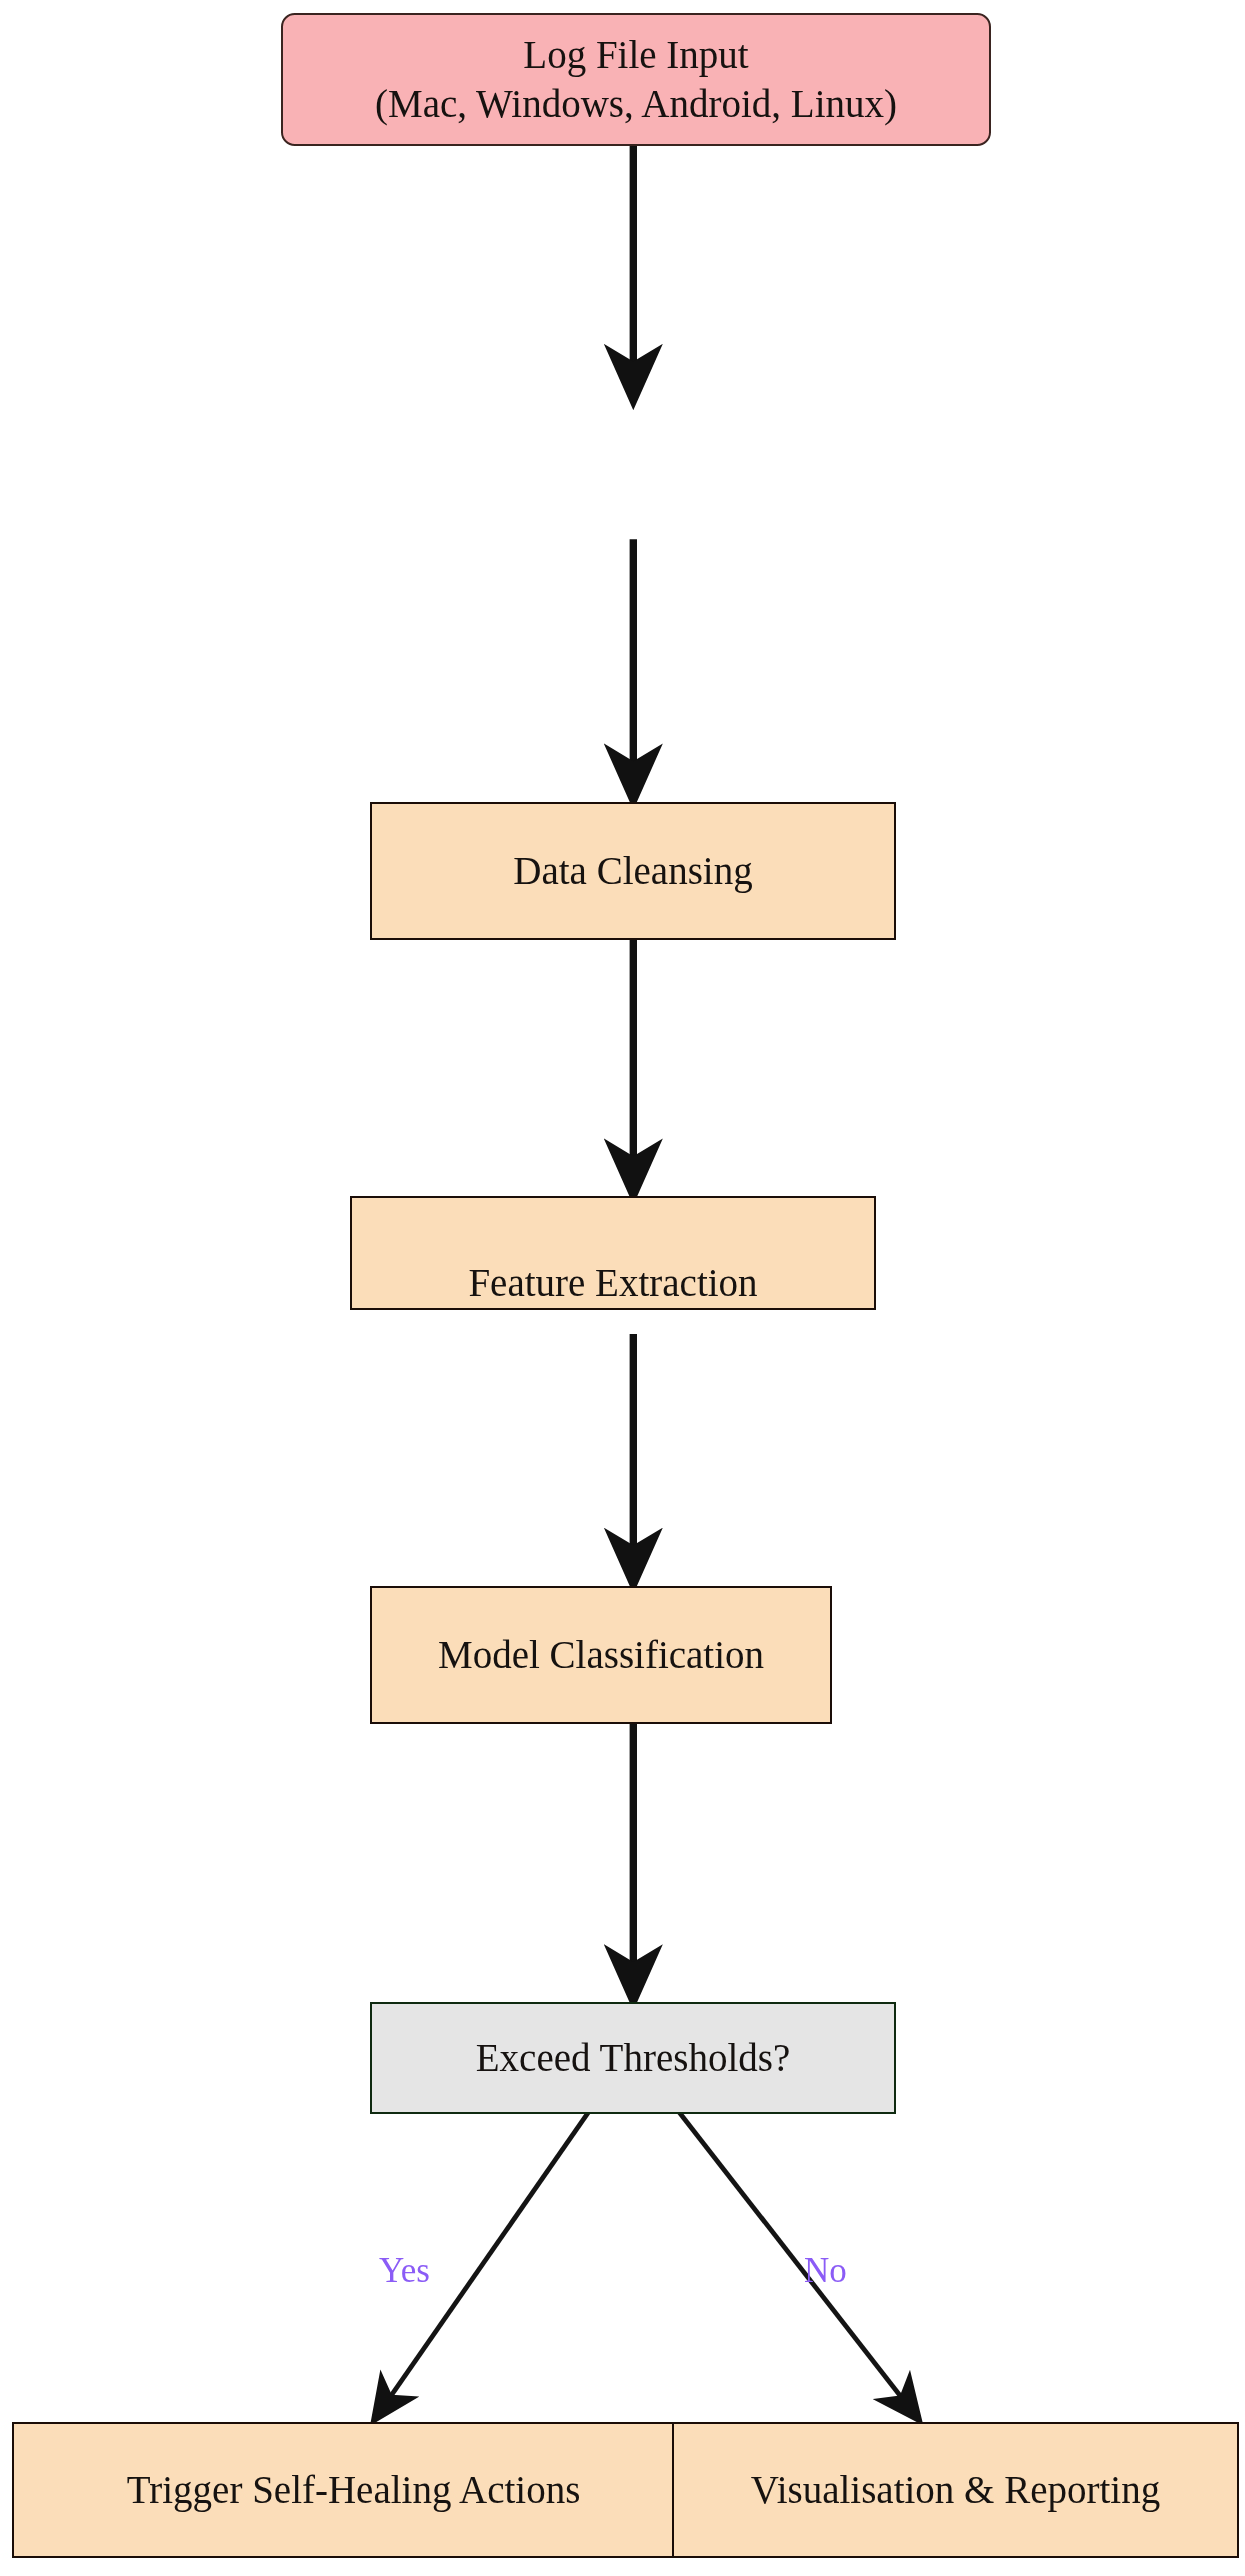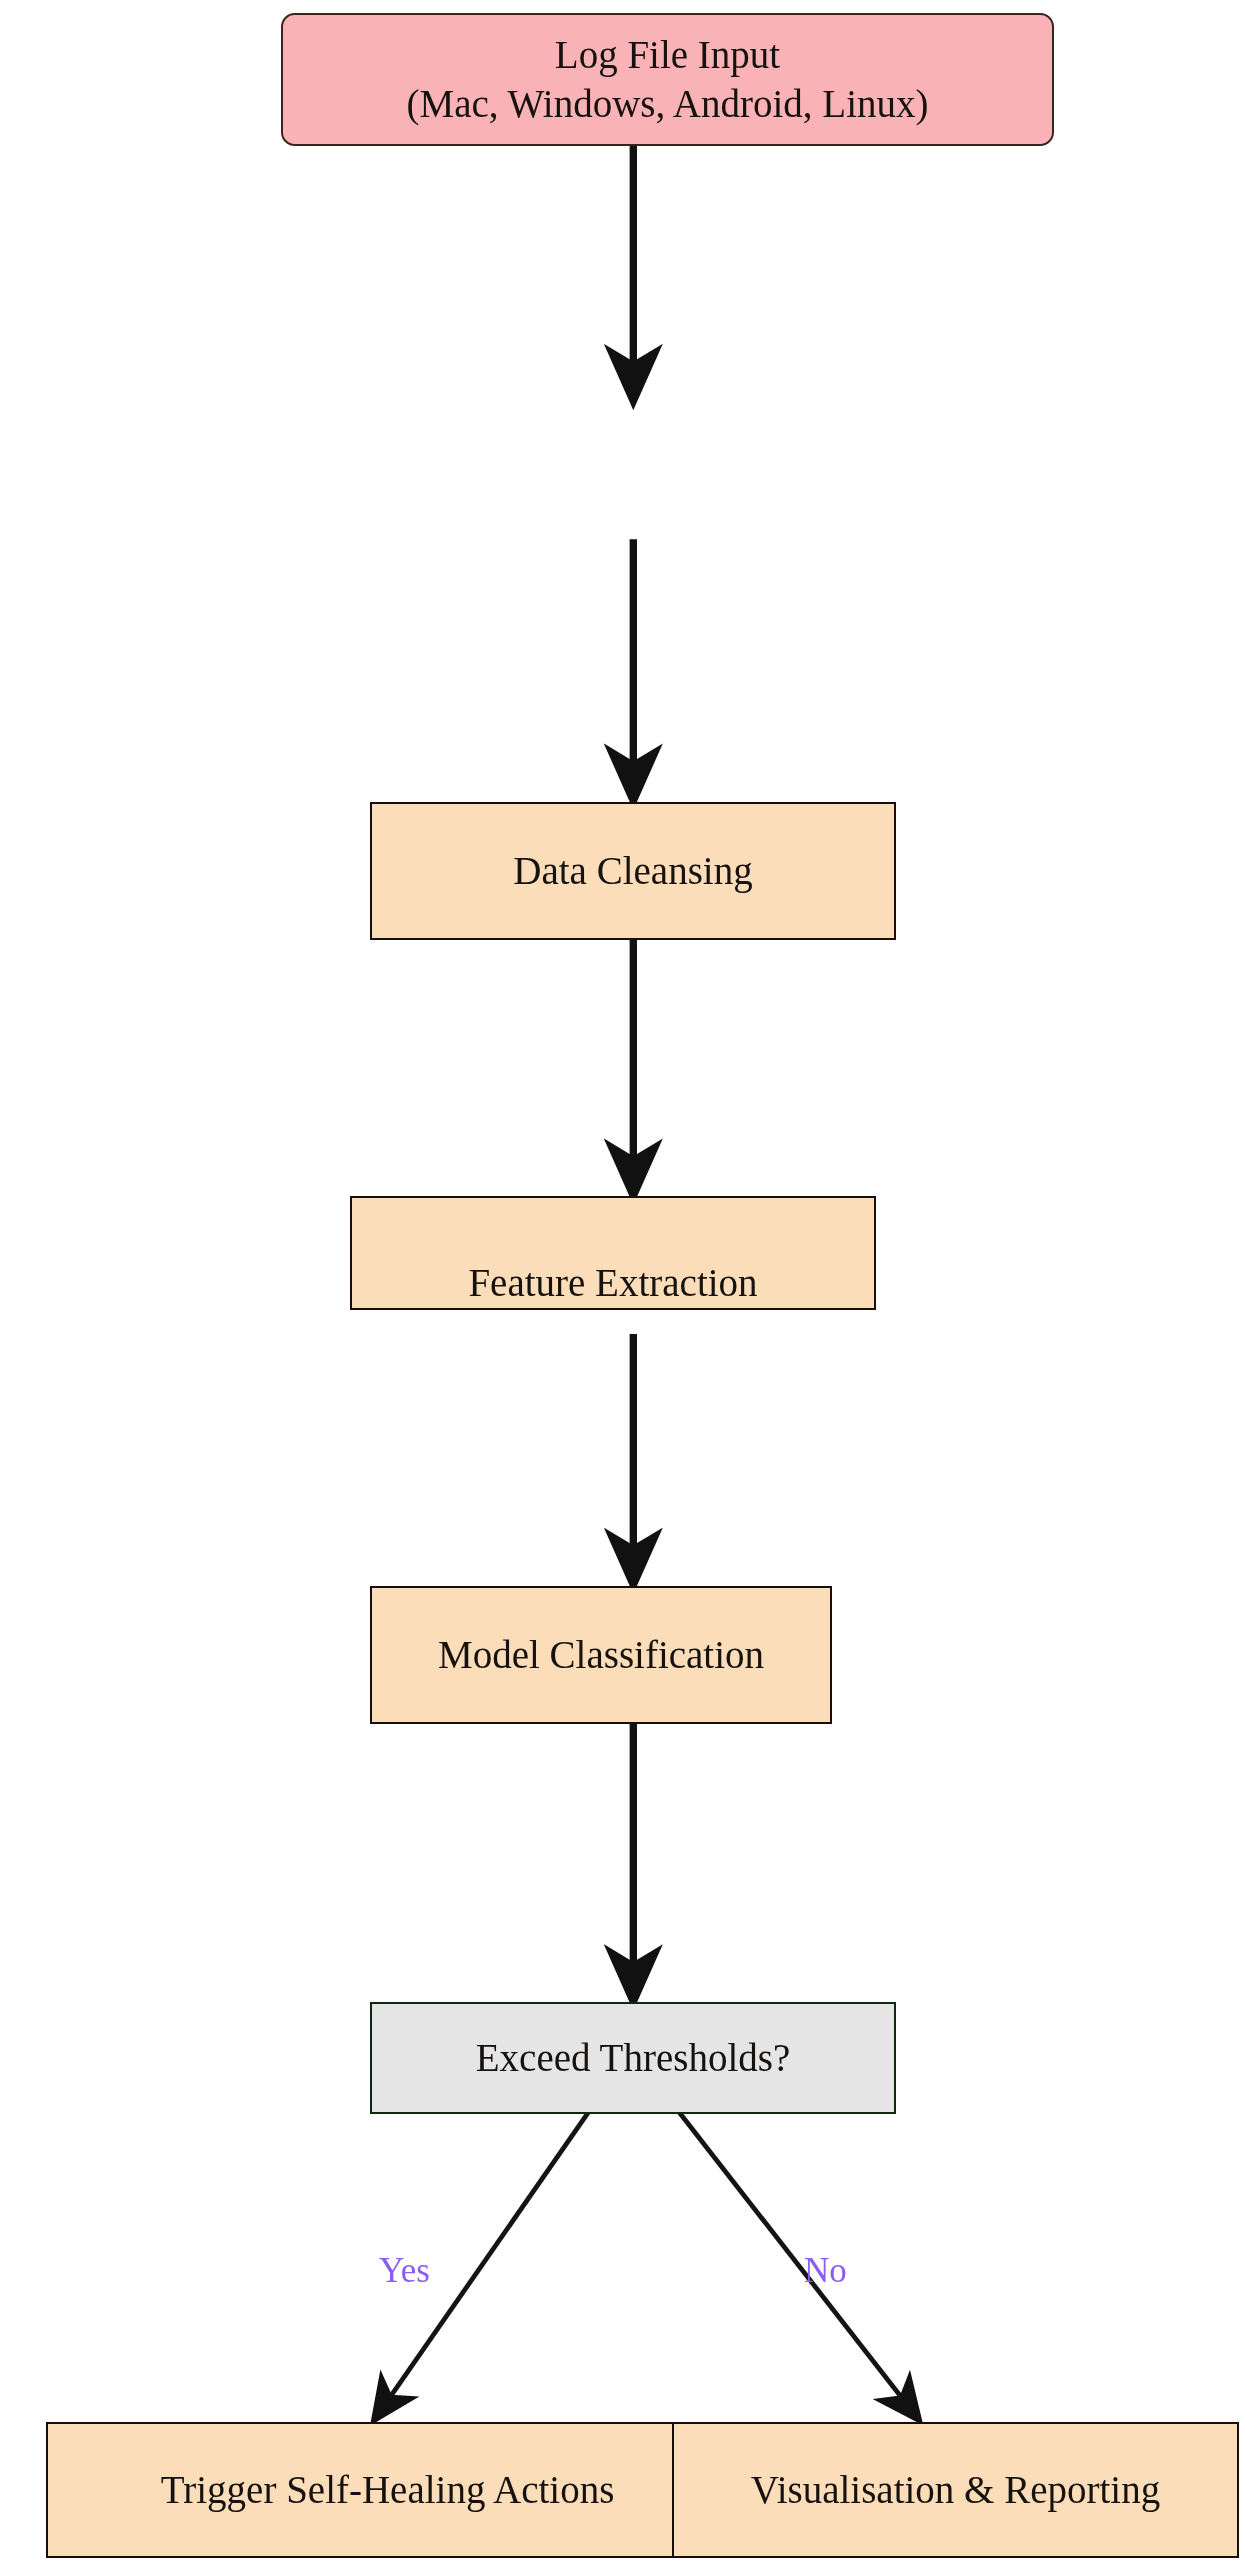--- a/index.html
+++ b/index.html
@@ -83,21 +83,21 @@
 
     <line x1="1201" y1="2529" x2="1201" y2="3000" stroke="#111111" stroke-width="14" marker-end="url(#arrowhead)"></line>
 
     <line x1="1201" y1="3267" x2="1201" y2="3790" stroke="#111111" stroke-width="14" marker-end="url(#arrowhead)"></line>
 
     <line x1="1116" y1="4005" x2="712" y2="4585" stroke="#141414" stroke-width="9" marker-end="url(#arrowheadthin)"></line>
 
     <line x1="1288" y1="4005" x2="1740" y2="4585" stroke="#141414" stroke-width="9" marker-end="url(#arrowheadthin)"></line>
   </svg>
 
-  <div class="node node-input" style="left:281px; top:13px; width:773px; height:133px; flex-direction:column;">
+  <div class="node node-input" style="left:281px; top:13px; width:710px; height:133px; flex-direction:column;">
     <span class="node-line">Log File Input</span>
     <span class="node-line">(Mac, Windows, Android, Linux)</span>
   </div>
 
 
   <div class="node node-process" style="left:370px; top:802px; width:526px; height:138px;">
     <span>Data Cleansing</span>
   </div>
 
   <div class="node node-process" style="left:350px; top:1196px; width:526px; height:114px;align-items:flex-end;">
@@ -105,21 +105,21 @@
   </div>
 
   <div class="node node-process" style="left:370px; top:1586px; width:462px; height:138px;">
     <span>Model Classification</span>
   </div>
 
   <div class="node node-decision" style="left:370px; top:2002px; width:526px; height:112px;">
     <span>Exceed Thresholds?</span>
   </div>
 
-  <div class="node node-process" style="left:11.6px; top:2422px; width:684px; height:136px;margin-left:34px;">
+  <div class="node node-process" style="left:11.6px; top:2422px; width:684px; height:136px;">
     <span>Trigger Self-Healing Actions</span>
   </div>
 
   <div class="node node-process" style="left:672px; top:2422px; width:567px; height:136px;">
     <span>Visualisation &amp; Reporting</span>
   </div>
 
   <div class="edge-label" style="left:379px; top:2251px;">Yes</div>
   <div class="edge-label" style="left:804px; top:2251px;">No</div>
 

